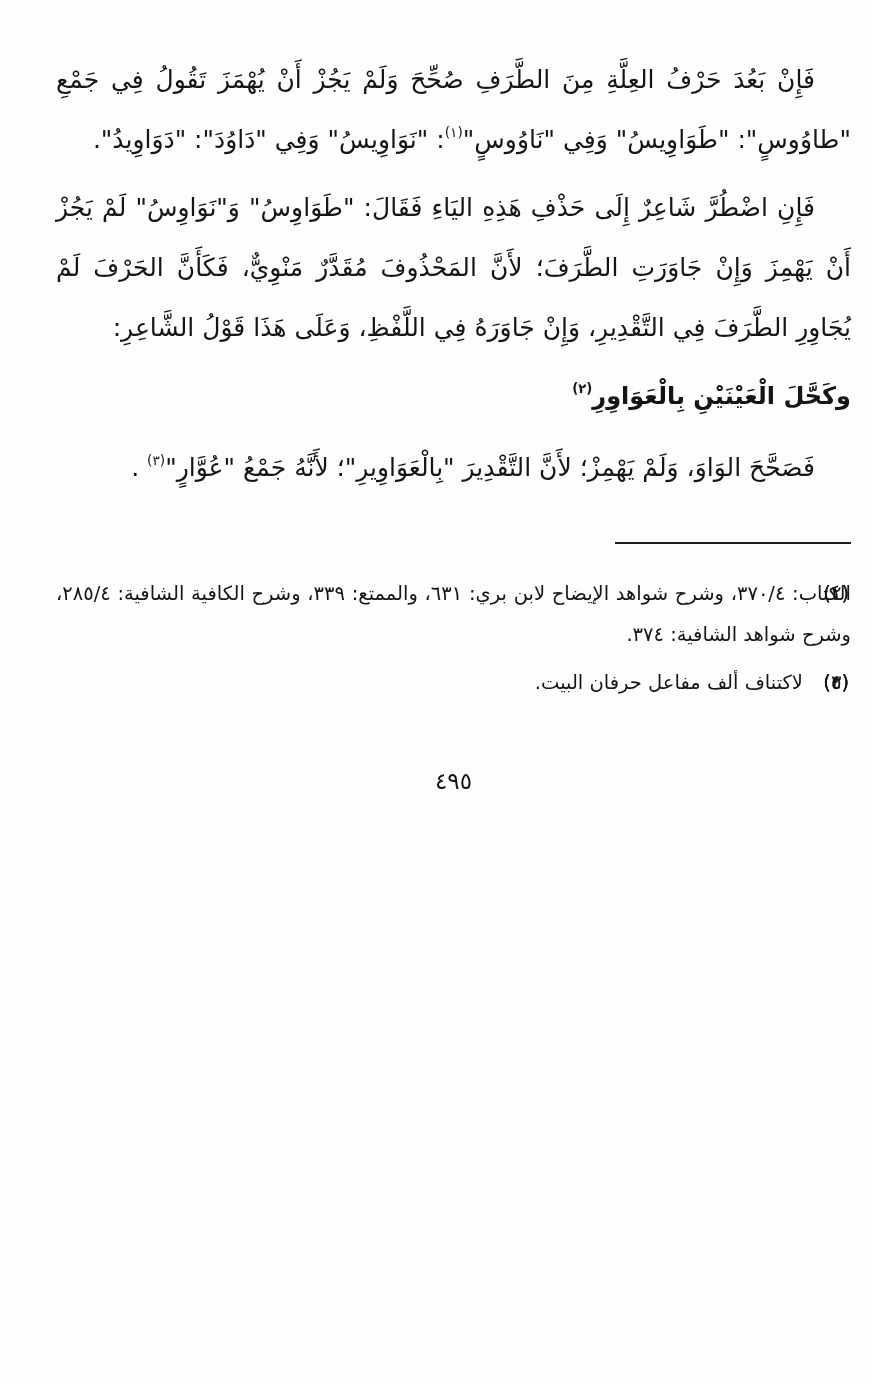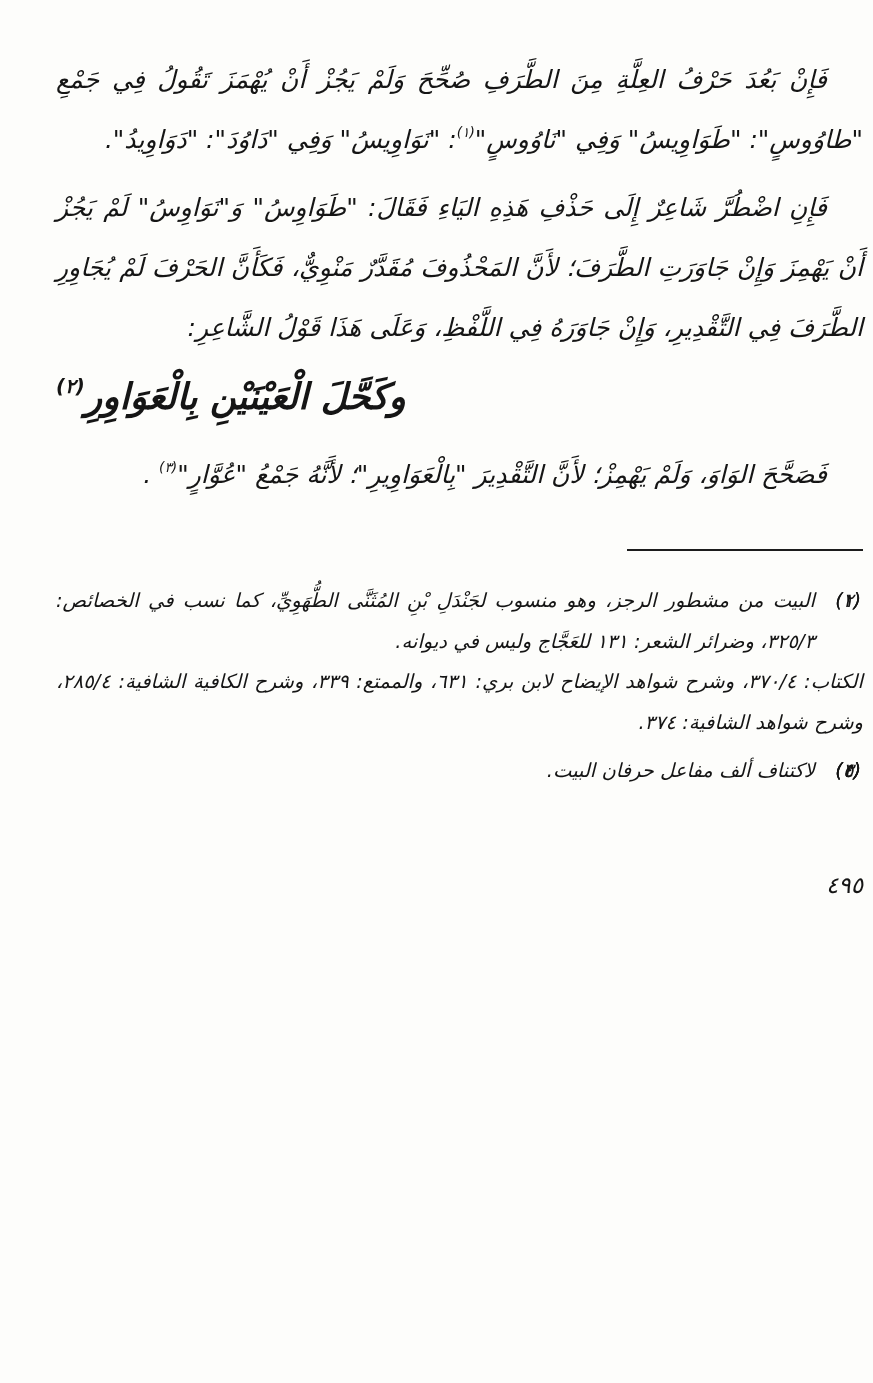--- a/index.html
+++ b/index.html
@@ -4,35 +4,35 @@
 <style>
   html, body { margin: 0; padding: 0; }
   body {
     width: 873px;
     min-height: 1383px;
     background: #fdfdfb;
     color: #151515;
     direction: rtl;
     font-family: "DejaVu Sans", sans-serif;
   }
-  .page { padding: 50px 10px 36px 56px; font-style: italic; }
+  .page { padding: 50px 22px 36px 56px; }
 
   
   .para {
     font-size: 25px;
     line-height: 2.4;
     text-align: justify;
     text-indent: 36px;
     margin: 0 0 8px 0;
   }
   .verse {
-    text-align: left;
-    font-size: 36px;
+    text-align: right;
+    font-size: 24px;
     font-weight: 700;
-    margin: 18px 0 28px 0;
+    margin: 24px 0 28px 0;
     text-indent: 0;
   }
   sup.fn-ref {
     font-size: 0.55em;
     line-height: 0;
     vertical-align: 0.8em;
     font-weight: inherit;
     white-space: nowrap;
   }
 
@@ -46,23 +46,23 @@
 
   
   .footnotes { font-size: 19.5px; line-height: 2.08; }
   .fn-block { margin-bottom: 8px; }
   .fn-hang { position: relative; padding-right: 48px; text-align: justify; }
   .fn-marker { position: absolute; right: 2px; top: 0; }
   .fn-flush { text-align: justify; }
 
   
   .page-num {
-    text-align: right;
+    text-align: center;
     font-size: 23px;
-    margin-top: 80px;
+    margin-top: 64px;
     letter-spacing: 2px;
   }
 </style>
 </head>
 <body>
 
 <div class="page">
 
   <main class="body-text">
     <p class="para"><span>فَإِنْ بَعُدَ حَرْفُ العِلَّةِ مِنَ الطَّرَفِ صُحِّحَ وَلَمْ يَجُزْ أَنْ يُهْمَزَ تَقُولُ فِي جَمْعِ "طاوُوسٍ": "طَوَاوِيسُ" وَفِي "نَاوُوسٍ"</span><sup class="fn-ref">(١)</sup><span>: "نَوَاوِيسُ" وَفِي "دَاوُدَ": "دَوَاوِيدُ".</span></p>
@@ -81,21 +81,20 @@
 
     <div class="fn-block">
       <div class="fn-hang">
         <span class="fn-marker">(١)</span>
       </div>
     </div>
 
     <div class="fn-block">
       <div class="fn-hang">
         <span class="fn-marker">(٢)</span>
-        <span class="fn-body">البيت من مشطور الرجز، وهو منسوب لجَنْدَلِ بْنِ المُثَنَّى الطُّهَوِيِّ، كما نسب في الخصائص: ٣٢٥/٣، وضرائر الشعر: ١٣١ للعَجَّاج وليس في ديوانه.</span>
       </div>
       <div class="fn-flush">الكتاب: ٣٧٠/٤، وشرح شواهد الإيضاح لابن بري: ٦٣١، والممتع: ٣٣٩، وشرح الكافية الشافية: ٢٨٥/٤، وشرح شواهد الشافية: ٣٧٤.</div>
     </div>
 
     <div class="fn-block">
       <div class="fn-hang">
         <span class="fn-marker">(٣)</span>
       </div>
     </div>
 

